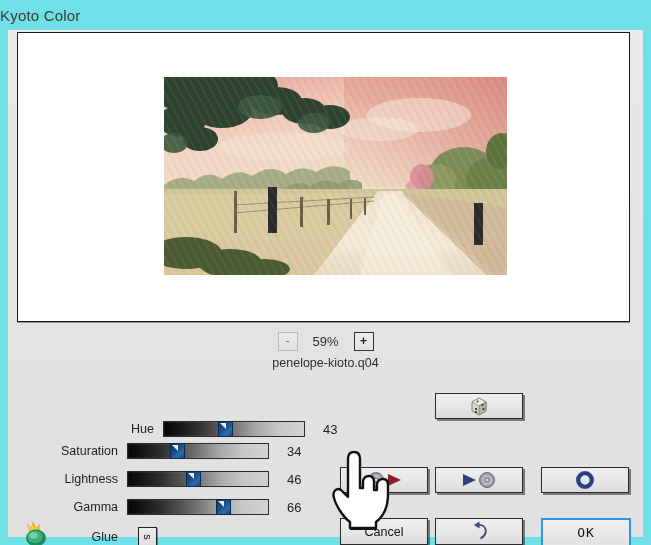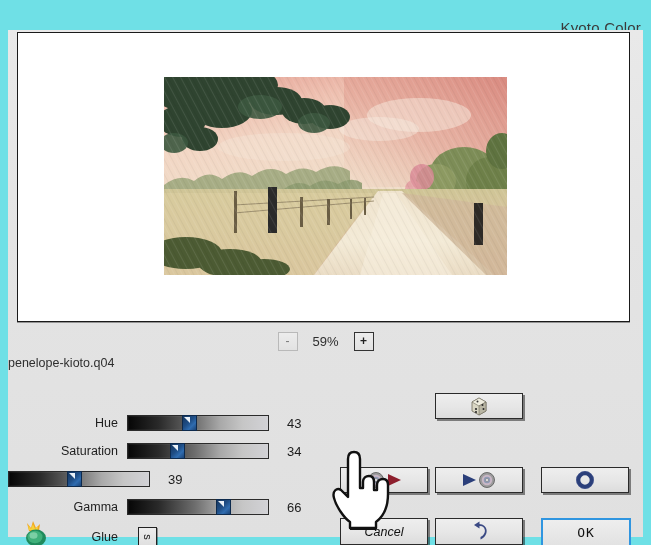--- a/index.html
+++ b/index.html
@@ -7,22 +7,22 @@
     width:651px;height:545px;overflow:hidden;
     background:#6fe0e6;
     font-family:"Liberation Sans", sans-serif;
     -webkit-font-smoothing:antialiased;
   }
   .window{
     position:absolute;left:0;top:0;width:651px;height:545px;
     background:#6fe0e6;
   }
   .titlebar{
-    position:absolute;left:0;top:12px;width:641px;height:30px;
-    display:flex;align-items:center;justify-content:flex-end;
+    position:absolute;left:0;top:0;width:641px;height:30px;
+    display:flex;align-items:center;justify-content:flex-start;
   }
   .title{
     font-size:15px;color:#3a3a3a;letter-spacing:.2px;
   }
   .client{
     position:absolute;left:8px;top:30px;width:635px;height:507px;
     background:linear-gradient(180deg,#e9e9e9 0%,#e4e4e4 40%,#e0e0e0 100%);
   }
   
   .preview-frame{
@@ -48,21 +48,21 @@
     display:flex;align-items:center;justify-content:center;
     font-size:12px;line-height:1;color:#333;
     background:linear-gradient(180deg,#ececec,#e2e2e2);
     cursor:default;user-select:none;
   }
   .zbtn.minus{border:1px solid #b9b9b9;color:#777;}
   .zbtn.plus{border:1px solid #333;color:#222;font-weight:bold;}
   .zoomval{font-size:13px;color:#2e2e2e;min-width:34px;text-align:center;}
   .filename{
     position:absolute;left:0;top:326px;width:635px;height:18px;
-    text-align:left;font-size:12.5px;color:#2e2e2e;
+    text-align:center;font-size:12.5px;color:#2e2e2e;
   }
   
   .controls{
     position:absolute;left:0;top:352px;width:635px;height:155px;
   }
   .row{
     position:absolute;left:0;height:22px;display:flex;align-items:center;
   }
   .rlabel{
     width:110px;text-align:right;padding-right:9px;
@@ -246,41 +246,42 @@
 
     <div class="zoombar">
       <div class="zbtn minus">-</div>
       <div class="zoomval">59%</div>
       <div class="zbtn plus">+</div>
     </div>
     <div class="filename">penelope-kioto.q04</div>
 
     <div class="controls">
 
-      <div class="row" style="top:30px;">
+      <div class="row" style="top:36px;margin-left:36px;">
         <div class="rlabel">Hue</div>
         <div class="track">
           <div class="thumb" style="left:54px;"></div>
         </div>
         <div class="rval">43</div>
       </div>
 
       <div class="row" style="top:58px;">
         <div class="rlabel">Saturation</div>
         <div class="track">
           <div class="thumb" style="left:42px;"></div>
         </div>
         <div class="rval">34</div>
       </div>
 
       <div class="row" style="top:86px;">
+        <div class="rlabel">Lightness</div>
         <div class="track">
           <div class="thumb" style="left:58px;"></div>
         </div>
-        <div class="rval">39</div>
+        <div class="rval">46</div>
       </div>
 
       <div class="row" style="top:114px;">
         <div class="rlabel">Gamma</div>
         <div class="track">
           <div class="thumb" style="left:88px;"></div>
         </div>
         <div class="rval">66</div>
       </div>
 
@@ -332,21 +333,21 @@
       </svg>
     </div>
 
     <div class="btn" style="left:427px;top:488px;width:86px;height:25px;">
       <svg class="ico" width="24" height="22" viewBox="0 0 24 22">
         <path d="M13 5 C19 5 20 13 13.5 16 L13.5 18.5 C22.5 15 21.5 3 12 3 L12 5 Z" fill="#3b4a84"></path>
         <path d="M12.5 0.5 L12.5 7.5 L7 4 Z" fill="#3b4a84"></path>
       </svg>
     </div>
 
-    <div class="btn" style="left:332px;top:488px;width:86px;height:25px;font-style:italic;">Cancel</div>
+    <div class="btn" style="left:332px;top:488px;width:86px;height:25px;">Cancel</div>
 
     <div class="btn focus okbtn" style="left:533px;top:488px;width:86px;height:25px;">OK</div>
 
     <div class="logo">
       <svg width="34" height="34" viewBox="0 0 34 34">
         <path d="M9 13 L7 5 L11 10 L13 3 L16 10 L20 6 L19 13 Z" fill="#f2a61e"></path>
         <path d="M9 12 L8 7 L11 11 L13 6 L15 11 L18 8 L17.5 12 Z" fill="#f5d33a"></path>
         <ellipse cx="16" cy="20" rx="10" ry="8.5" fill="#1f8a5c"></ellipse>
         <ellipse cx="15" cy="19" rx="7.5" ry="6.2" fill="#3fb07a"></ellipse>
         <ellipse cx="13.5" cy="17.5" rx="4" ry="3.2" fill="#8fd9b3" opacity="0.75"></ellipse>

